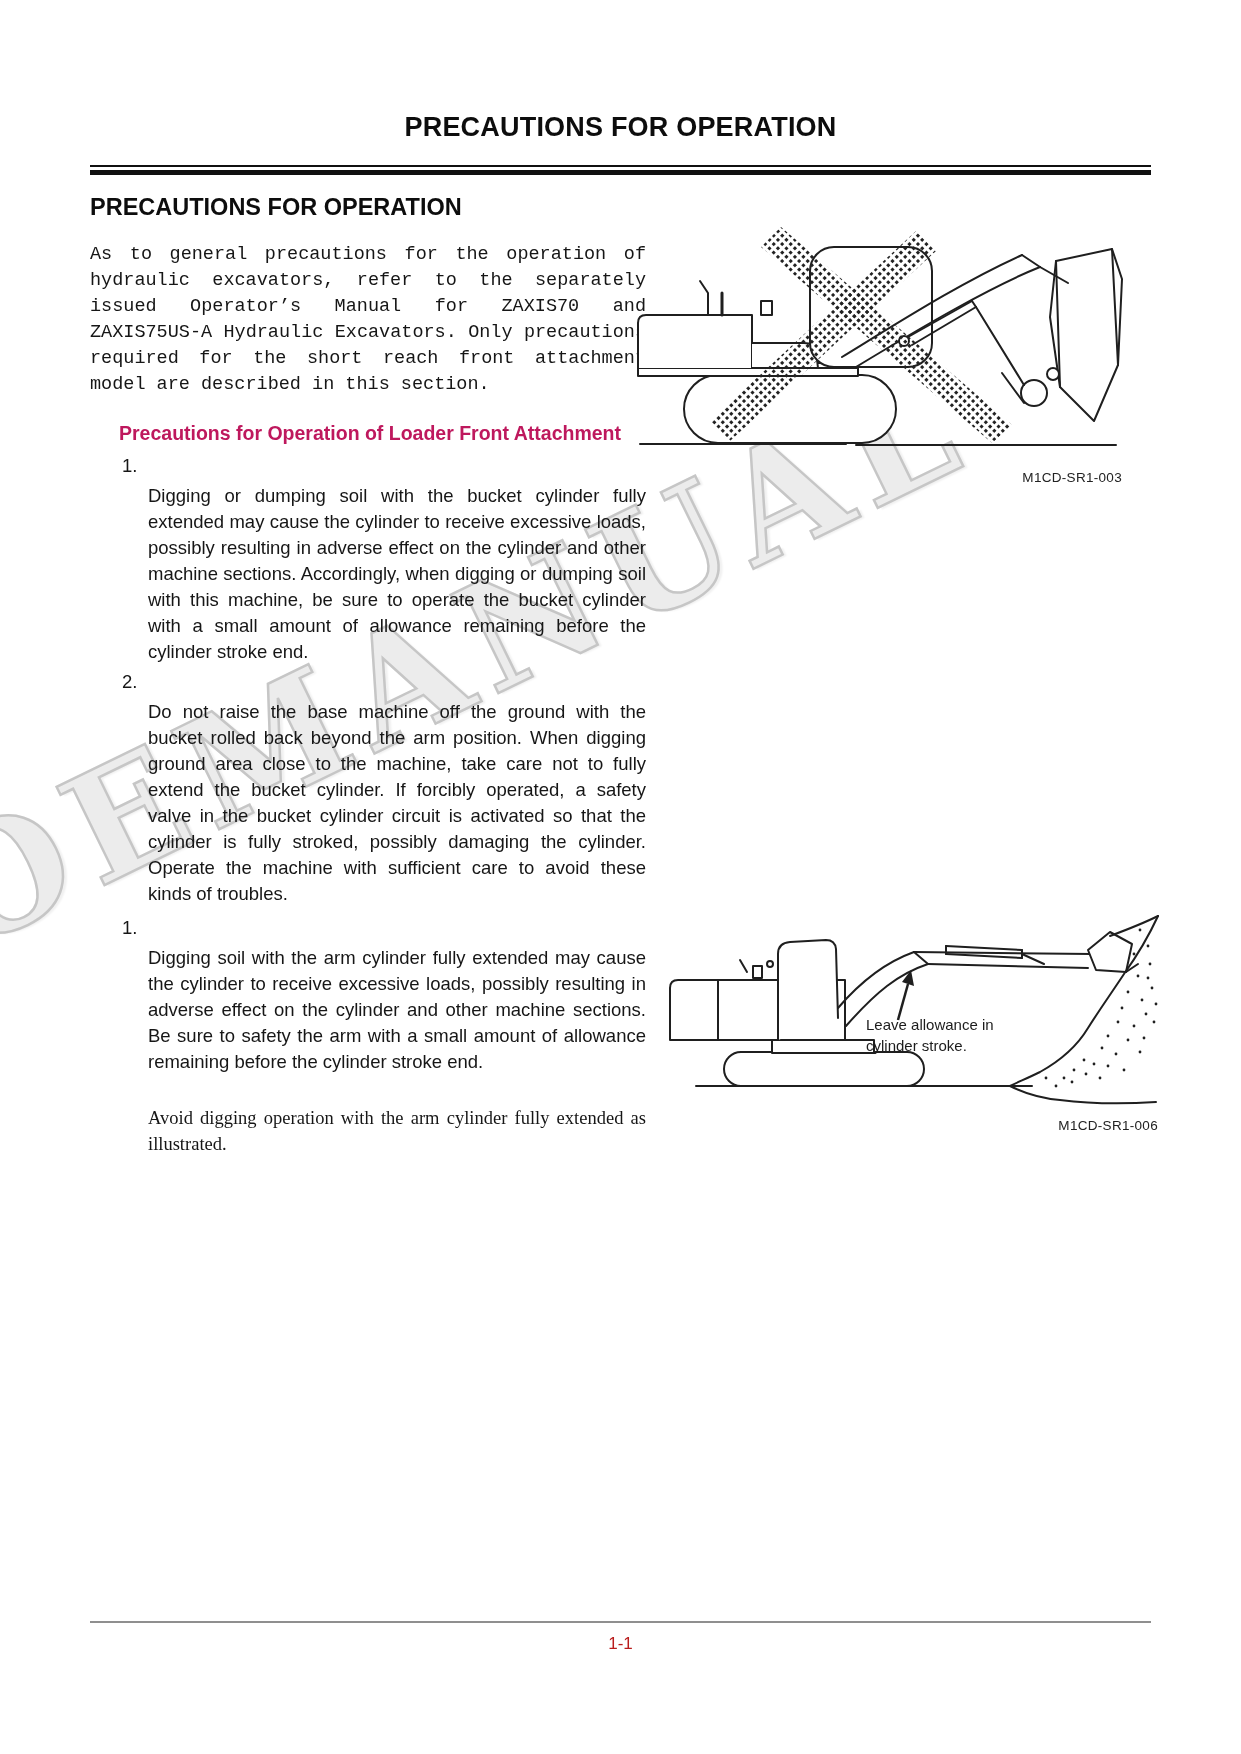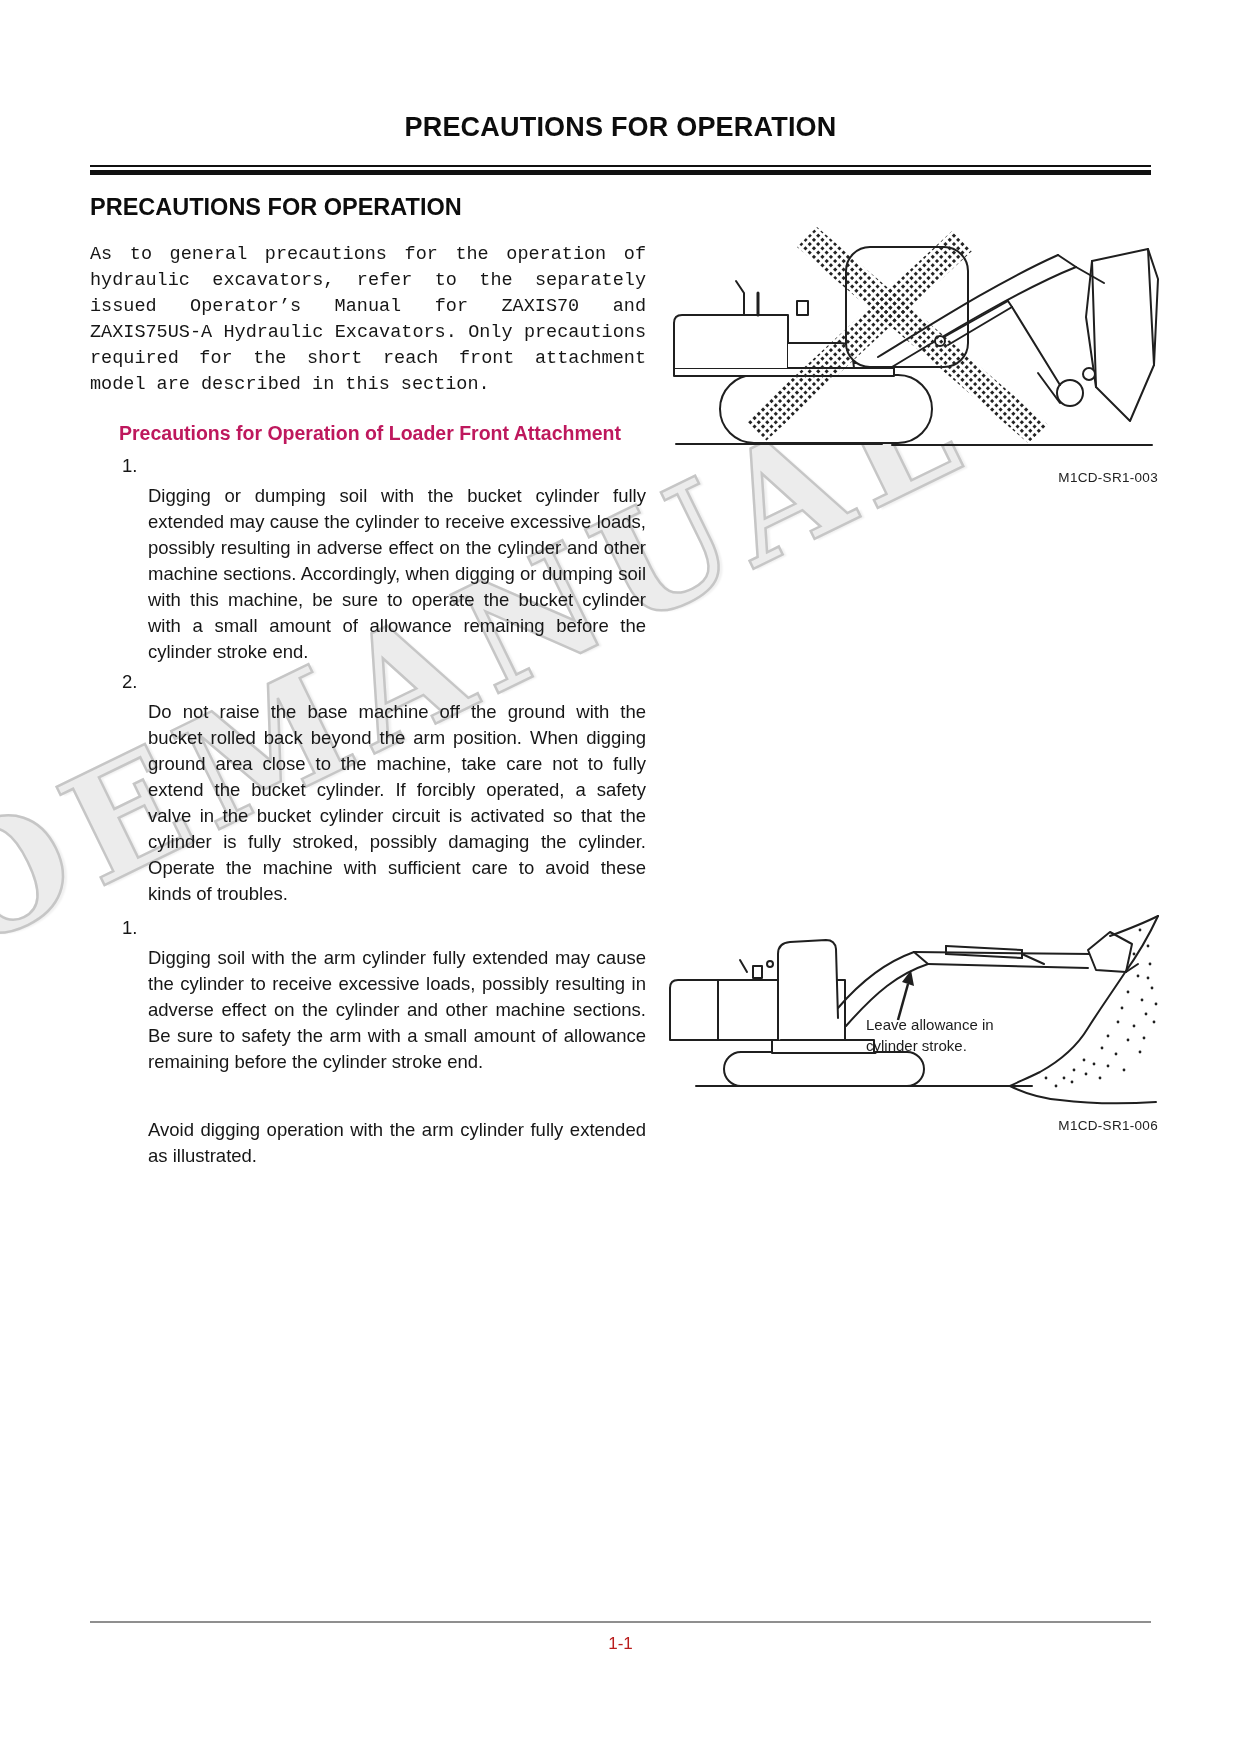--- a/index.html
+++ b/index.html
@@ -36,25 +36,25 @@
   .col { position:absolute; left:90px; top:178px; width:556px; }
   .section-title { margin-top:16px; font-size:23.5px; font-weight:bold; color:#0d0d0d; }
   .para { font-size:18.5px; line-height:26px; text-align:justify; }
   .intro { margin-top:21px;font-family:Liberation Mono, monospace; }
   .subhead { font-size:19.5px; font-weight:bold; margin:24px 0 0 29px; color:#be185d; }
   .subhead.backhoe { margin-top:21px; }
   .list-item { display:flex; margin:8px 0 0 32px; font-size:18.5px; line-height:26px; }
   .list-item.follow { margin-top:4px; }
   .list-item .num { flex:0 0 26px; }
   .list-item .txt { flex:1; text-align:justify;margin-top:30px; }
-  .note { margin:42px 0 0 58px; width:498px; }
+  .note { margin:30px 0 0 58px; width:498px;font-family:Liberation Serif, serif; }
 
   
   .figure { position:absolute; width:520px; }
-  .fig1 { left:640px; top:225px; }
+  .fig1 { left:604px; top:225px; }
   .fig2 { left:640px; top:908px; }
   .fig-label { margin-top:6px; padding-right:2px; text-align:right; font-size:13.5px; letter-spacing:0.3px; color:#222; }
   svg text { font-family:"Liberation Sans", sans-serif; fill:#1c1c1c; }
 
   
   .footer-rule { position:absolute; top:1621px; left:90px; width:1061px; height:2px; background:#8f8f8f; }
   .page-number { position:absolute; top:1634px; left:0; width:100%; text-align:center; font-size:17px; color:#b91c1c; }
 </style>
 </head>
 <body>

